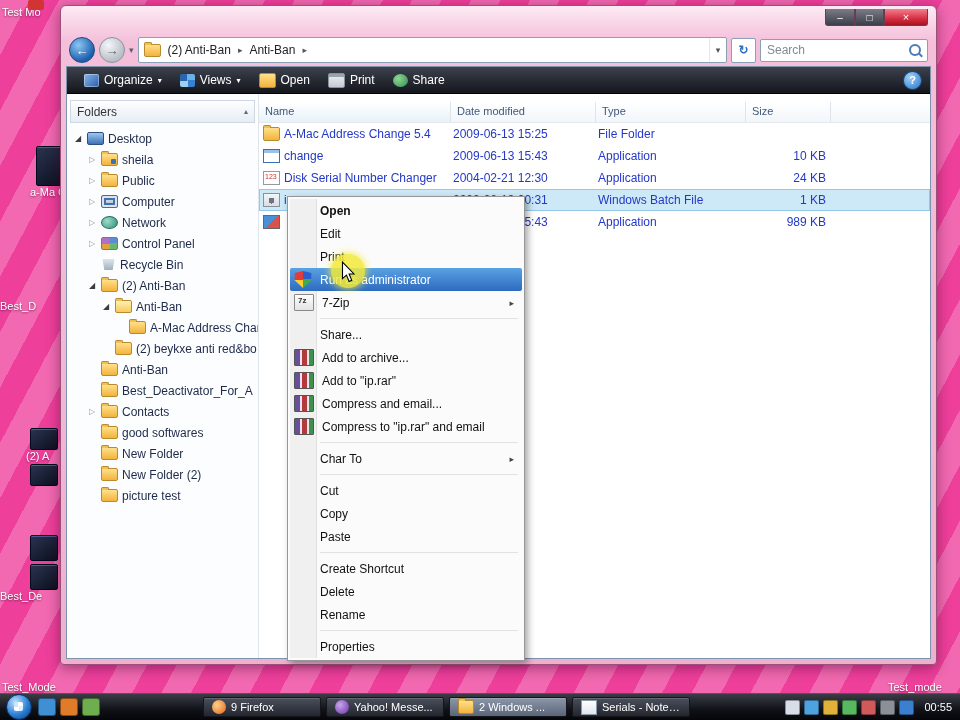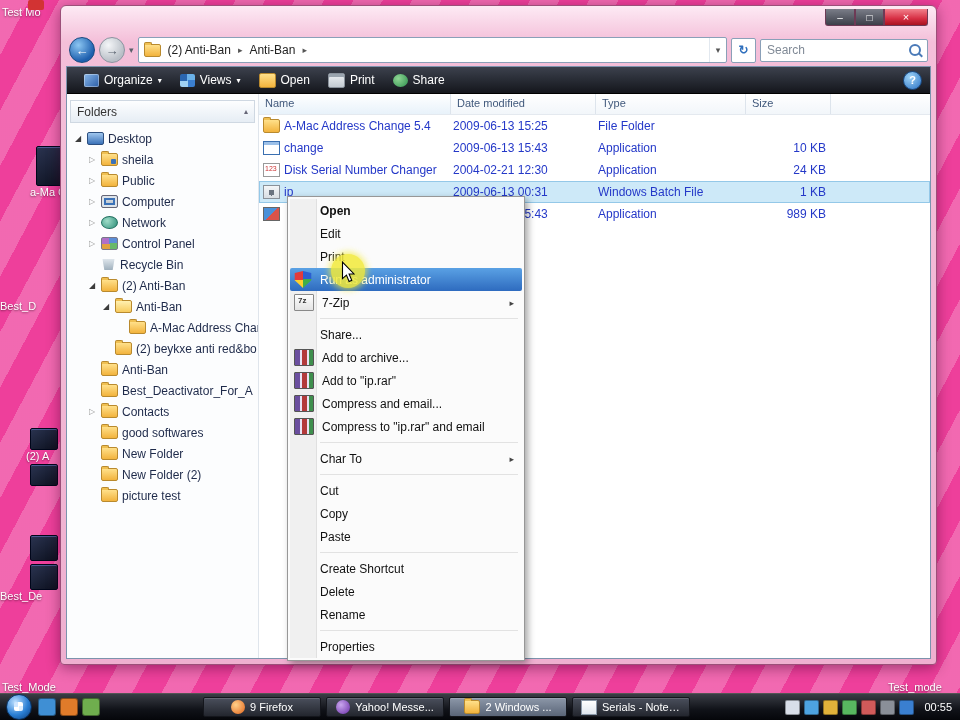--- a/index.html
+++ b/index.html
@@ -79,21 +79,21 @@
   .ic-computer{background:linear-gradient(#e8ecf0,#aab4bf);border:1px solid #667;border-radius:2px;box-shadow:inset 0 0 0 2px #dde3e9,inset 0 0 0 4px #3b72b8;}
   .ic-network{background:radial-gradient(circle at 35% 35%,#9fdcc8,#2f8f7a);border:1px solid #1f6f5e;border-radius:50%;}
   .ic-control{background:conic-gradient(#5b8dd6 0 25%,#69b86a 0 50%,#e0a23e 0 75%,#b06fc8 0);border:1px solid #778;border-radius:2px;}
   .ic-recycle{background:linear-gradient(#dfe6ec,#9fb0bd);clip-path:polygon(10% 0,90% 0,78% 100%,22% 100%);}
   .ic-app{background:#fff;border:1px solid #3a6fb0;box-shadow:inset 0 3px 0 #9cc0e8;}
   .ic-app123{background:#fff;border:1px solid #999;position:relative;}
   .ic-app123::after{content:"123";position:absolute;left:1px;top:1px;font-size:7px;color:#c33;letter-spacing:0;}
   .ic-batch{background:radial-gradient(circle at 50% 55%,#6b7480 0 3px,transparent 3px),linear-gradient(#f4f6f8,#d9dee3);border:1px solid #8a9199;}
   .ic-appcolor{background:linear-gradient(135deg,#4a90d9 0 50%,#d9534a 50%);border:1px solid #666;}
   
-  .filearea{flex:1;display:flex;flex-direction:column;min-width:0;padding-top:0;box-sizing:border-box;}
+  .filearea{flex:1;display:flex;flex-direction:column;min-width:0;padding-top:8px;box-sizing:border-box;}
   .cols{display:flex;height:20px;flex:none;border-bottom:1px solid #e4e9ef;background:linear-gradient(#fff,#f2f6fa);font-size:11px;color:#41597c;}
   .col{border-right:1px solid #dde4ec;padding:3px 6px;box-sizing:border-box;white-space:nowrap;overflow:hidden;}
   .col.w-name{width:192px;background:linear-gradient(#fff,#e8f2fa);}
   .col.w-date{width:145px}.col.w-type{width:150px}.col.w-size{width:85px}
   .rows{flex:1;}
   .frow{display:flex;align-items:center;height:22px;color:var(--file-text,#2438c8);padding-left:4px;box-sizing:border-box;}
   .frow.selected{background:var(--selection-fill,#cde9f8);outline:1px solid var(--selection-border,#94c8e8);outline-offset:-1px;}
   .f-ic{width:15px;height:12px;margin-right:4px;flex:none;}
   .c{white-space:nowrap;overflow:hidden;}
   .c.name{width:169px}.c.date{width:145px}.c.type{width:150px}
@@ -121,21 +121,21 @@
   .taskbar{position:absolute;left:0;right:0;bottom:0;height:26px;display:flex;align-items:center;color:#fff;font-size:11px;
     background:linear-gradient(var(--taskbar-top,#3a3d45),#101218 60%,#05060a);border-top:1px solid #555;z-index:70;}
   .start-orb{width:24px;height:24px;margin:0 6px;border-radius:50%;flex:none;position:relative;
     background:radial-gradient(circle at 35% 30%,#bfe1ff,#2a7fd4 55%,#0a3a78);border:1px solid #08305e;}
   .orb-logo{position:absolute;left:7px;top:7px;width:9px;height:9px;border-radius:2px;
     background:conic-gradient(#fff 0 25%,#dceeff 0 50%,#fff 0 75%,#cfe6ff 0);}
   .ql{display:flex;gap:4px;margin-right:8px;}
   .ql-ic{width:16px;height:16px;border-radius:3px;border:1px solid rgba(0,0,0,.4);}
   .tasks{display:flex;gap:5px;flex:1;margin-left:95px;min-width:0;}
   .task-btn{display:flex;align-items:center;gap:5px;height:20px;padding:0 8px;width:118px;border-radius:2px;box-sizing:border-box;
-    background:linear-gradient(#4a4f5c,#23262e);border:1px solid #14161c;box-shadow:inset 0 1px 0 rgba(255,255,255,.15);justify-content:center;}
+    background:linear-gradient(#4a4f5c,#23262e);border:1px solid #14161c;box-shadow:inset 0 1px 0 rgba(255,255,255,.15);}
   .task-btn.active{background:linear-gradient(#8c97a8,#5a6578);}
   .task-ic{width:14px;height:12px;flex:none;}
   .task-label{white-space:nowrap;overflow:hidden;text-overflow:ellipsis;}
   .ic-firefox{border-radius:50%;background:radial-gradient(circle at 35% 35%,#ffd08a,#e2641b);height:14px;}
   .ic-yahoo{border-radius:50%;background:radial-gradient(circle at 35% 35%,#c9a6ee,#6a2ea8);height:14px;}
   .ic-notepad{background:linear-gradient(#fff,#dfe6ef);border:1px solid #8a98a8;height:13px;}
   .tray{display:flex;align-items:center;gap:4px;padding:0 8px;margin-left:auto;flex:none;}
   .tray-ic{width:13px;height:13px;border-radius:2px;border:1px solid rgba(0,0,0,.35);}
   .clock{margin-left:6px;}
 </style>

